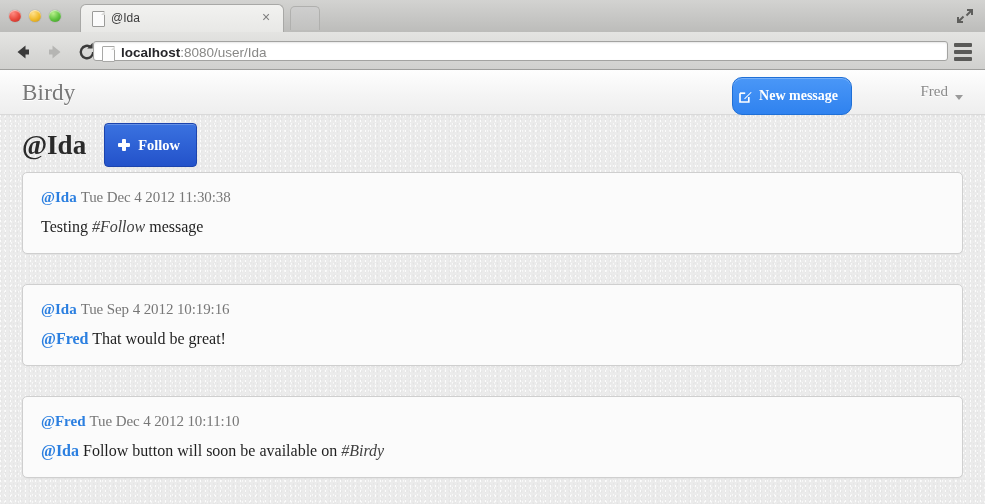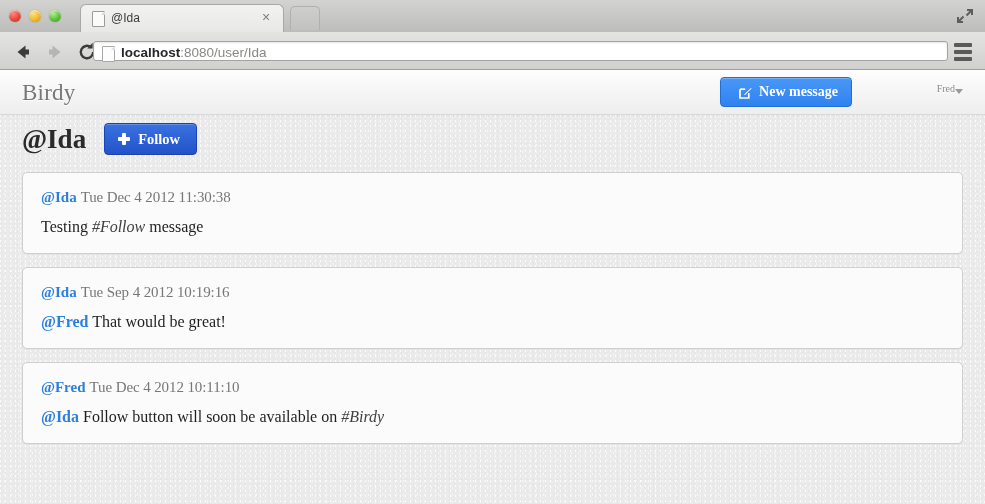--- a/index.html
+++ b/index.html
@@ -214,25 +214,25 @@
     left: 22px; top: 10px;
     font-family: "Liberation Serif", serif;
     font-size: 23px;
     color: #777777;
     letter-spacing: 0.2px;
     text-shadow: 0 1px 0 #ffffff;
   }
   .btn-newmsg {
     position: absolute;
     right: 133px; top: 7px;
-    height: 30px;
-    padding: 0 13px 0 18px;
+    height: 38px;
+    padding: 0 13px 0 6px;
     background: linear-gradient(to bottom, #4a97f7 0%, #2f82ef 100%);
     border: 1px solid #1f6fd6;
-    border-radius: 4px;
+    border-radius: 10px;
     color: #ffffff;
     font-size: 14px;
     font-weight: bold;
     font-family: "Liberation Serif", serif;
     display: flex;
     align-items: center;
     gap: 7px;
     cursor: pointer;
     box-sizing: border-box;
     box-shadow: inset 0 1px 0 rgba(255,255,255,0.25);
@@ -240,24 +240,25 @@
   }
   .compose-icon {
     display: inline-block;
     width: 13px; height: 13px;
     flex: none;
   }
   .user-menu {
     position: absolute;
     right: 22px; top: 13px;
     font-family: "Liberation Serif", serif;
-    font-size: 10px;
+    font-size: 15px;
     color: #8a8a8a;
     display: flex;
     align-items: flex-end;
+    gap: 7px;
     cursor: pointer;
     text-shadow: 0 1px 0 #fff;
   }
   .caret {
     display: inline-block;
     width: 0; height: 0;
     border-left: 4px solid transparent;
     border-right: 4px solid transparent;
     border-top: 5px solid #9a9a9a;
   }
@@ -271,21 +272,21 @@
     gap: 18px;
   }
   .page-title {
     font-family: "Liberation Serif", serif;
     font-size: 27px;
     font-weight: bold;
     color: #2a2a2a;
     line-height: 1;
   }
   .btn-follow {
-    height: 32px;
+    height: 44px;
     padding: 0 16px 0 13px;
     background: linear-gradient(to bottom, #3a72e0 0%, #2352ca 100%);
     border: 1px solid #1c44ad;
     border-radius: 4px;
     color: #ffffff;
     font-size: 14.5px;
     font-weight: bold;
     font-family: "Liberation Serif", serif;
     display: flex;
     align-items: center;
@@ -314,21 +315,21 @@
   .messages {
     position: absolute;
     left: 22px; top: 102px;
     width: 941px;
   }
   .message-card {
     background: #fbfbfb;
     border: 1px solid #cfcfcf;
     border-radius: 5px;
     padding: 14px 18px 16px 18px;
-    margin-bottom: 13px;
+    margin-bottom: 30px;
     box-sizing: border-box;
     box-shadow: 0 1px 1px rgba(0,0,0,0.03);
   }
   .msg-meta {
     font-family: "Liberation Serif", serif;
     font-size: 15px;
     line-height: 20px;
     margin-bottom: 9px;
     white-space: nowrap;
   }

